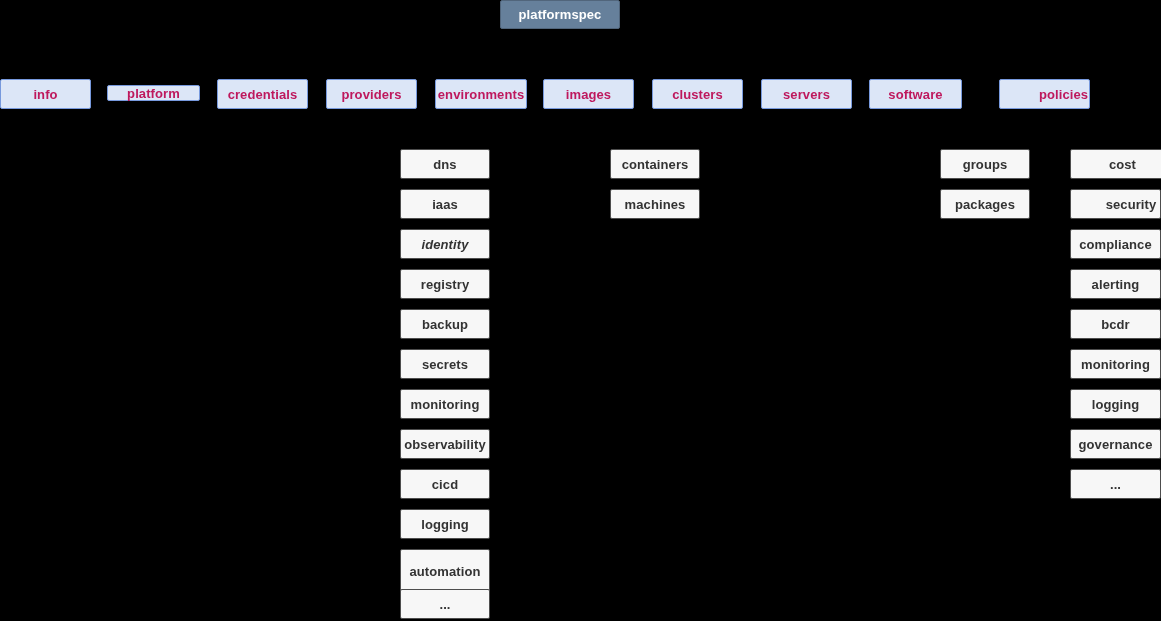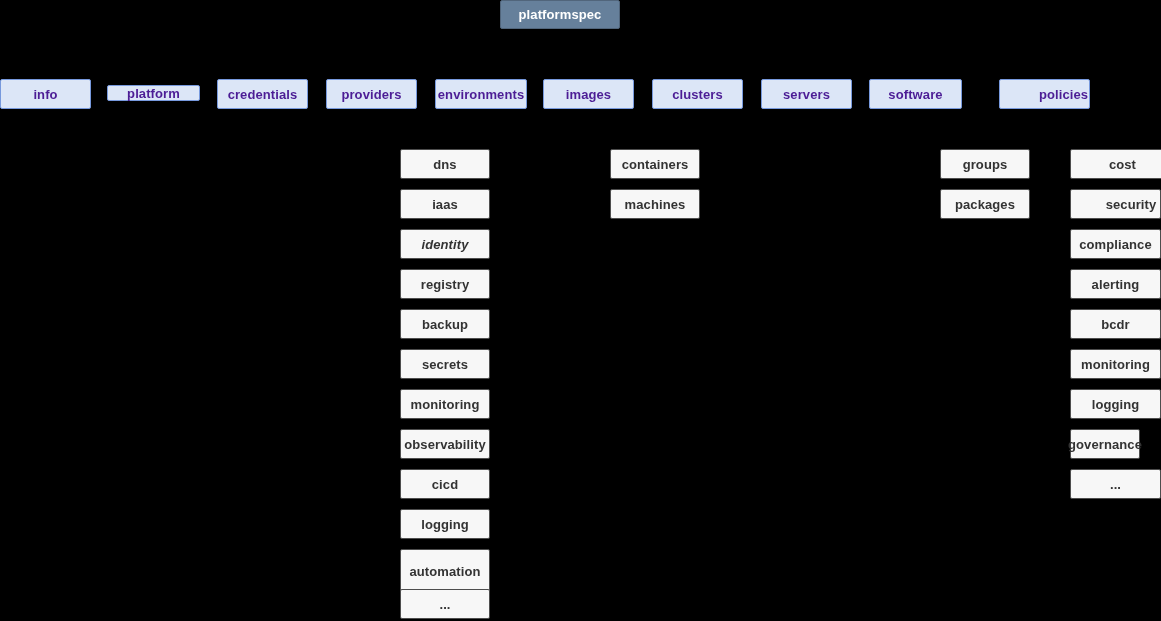--- a/index.html
+++ b/index.html
@@ -44,21 +44,21 @@
     background: #66809b;
     border: 1px solid #51657b;
     color: #ffffff;
     box-shadow: 0 1px 1px rgba(0,0,0,0.35);
   }
 
   
   .node.section {
     background: #dce6f7;
     border: 1px solid #7799dd;
-    color: #4c1d95;
+    color: #be185d;
     box-shadow: 0 1px 1px rgba(0,0,0,0.30);
   }
 
   
   .node.leaf {
     background: #f7f7f7;
     border: 1px solid #4d4d4d;
     color: #333333;
     box-shadow: 0 1px 1px rgba(0,0,0,0.30);
   }
@@ -167,19 +167,19 @@
     </div>
     <div class="node leaf" style="left: 1070px; top: 309px; width: 91px; height: 30px;">
       <span class="label">bcdr</span>
     </div>
     <div class="node leaf" style="left: 1070px; top: 349px; width: 91px; height: 30px;">
       <span class="label">monitoring</span>
     </div>
     <div class="node leaf" style="left: 1070px; top: 389px; width: 91px; height: 30px;">
       <span class="label">logging</span>
     </div>
-    <div class="node leaf" style="left: 1070px; top: 429px; width: 70px; height: 30px;">
+    <div class="node leaf" style="left: 1070px; top: 429px; width: 91px; height: 30px;">
       <span class="label">governance</span>
     </div>
     <div class="node leaf" style="left: 1070px; top: 469px; width: 91px; height: 30px;">
       <span class="label">...</span>
     </div>
   </div>
 
 </body></html>

